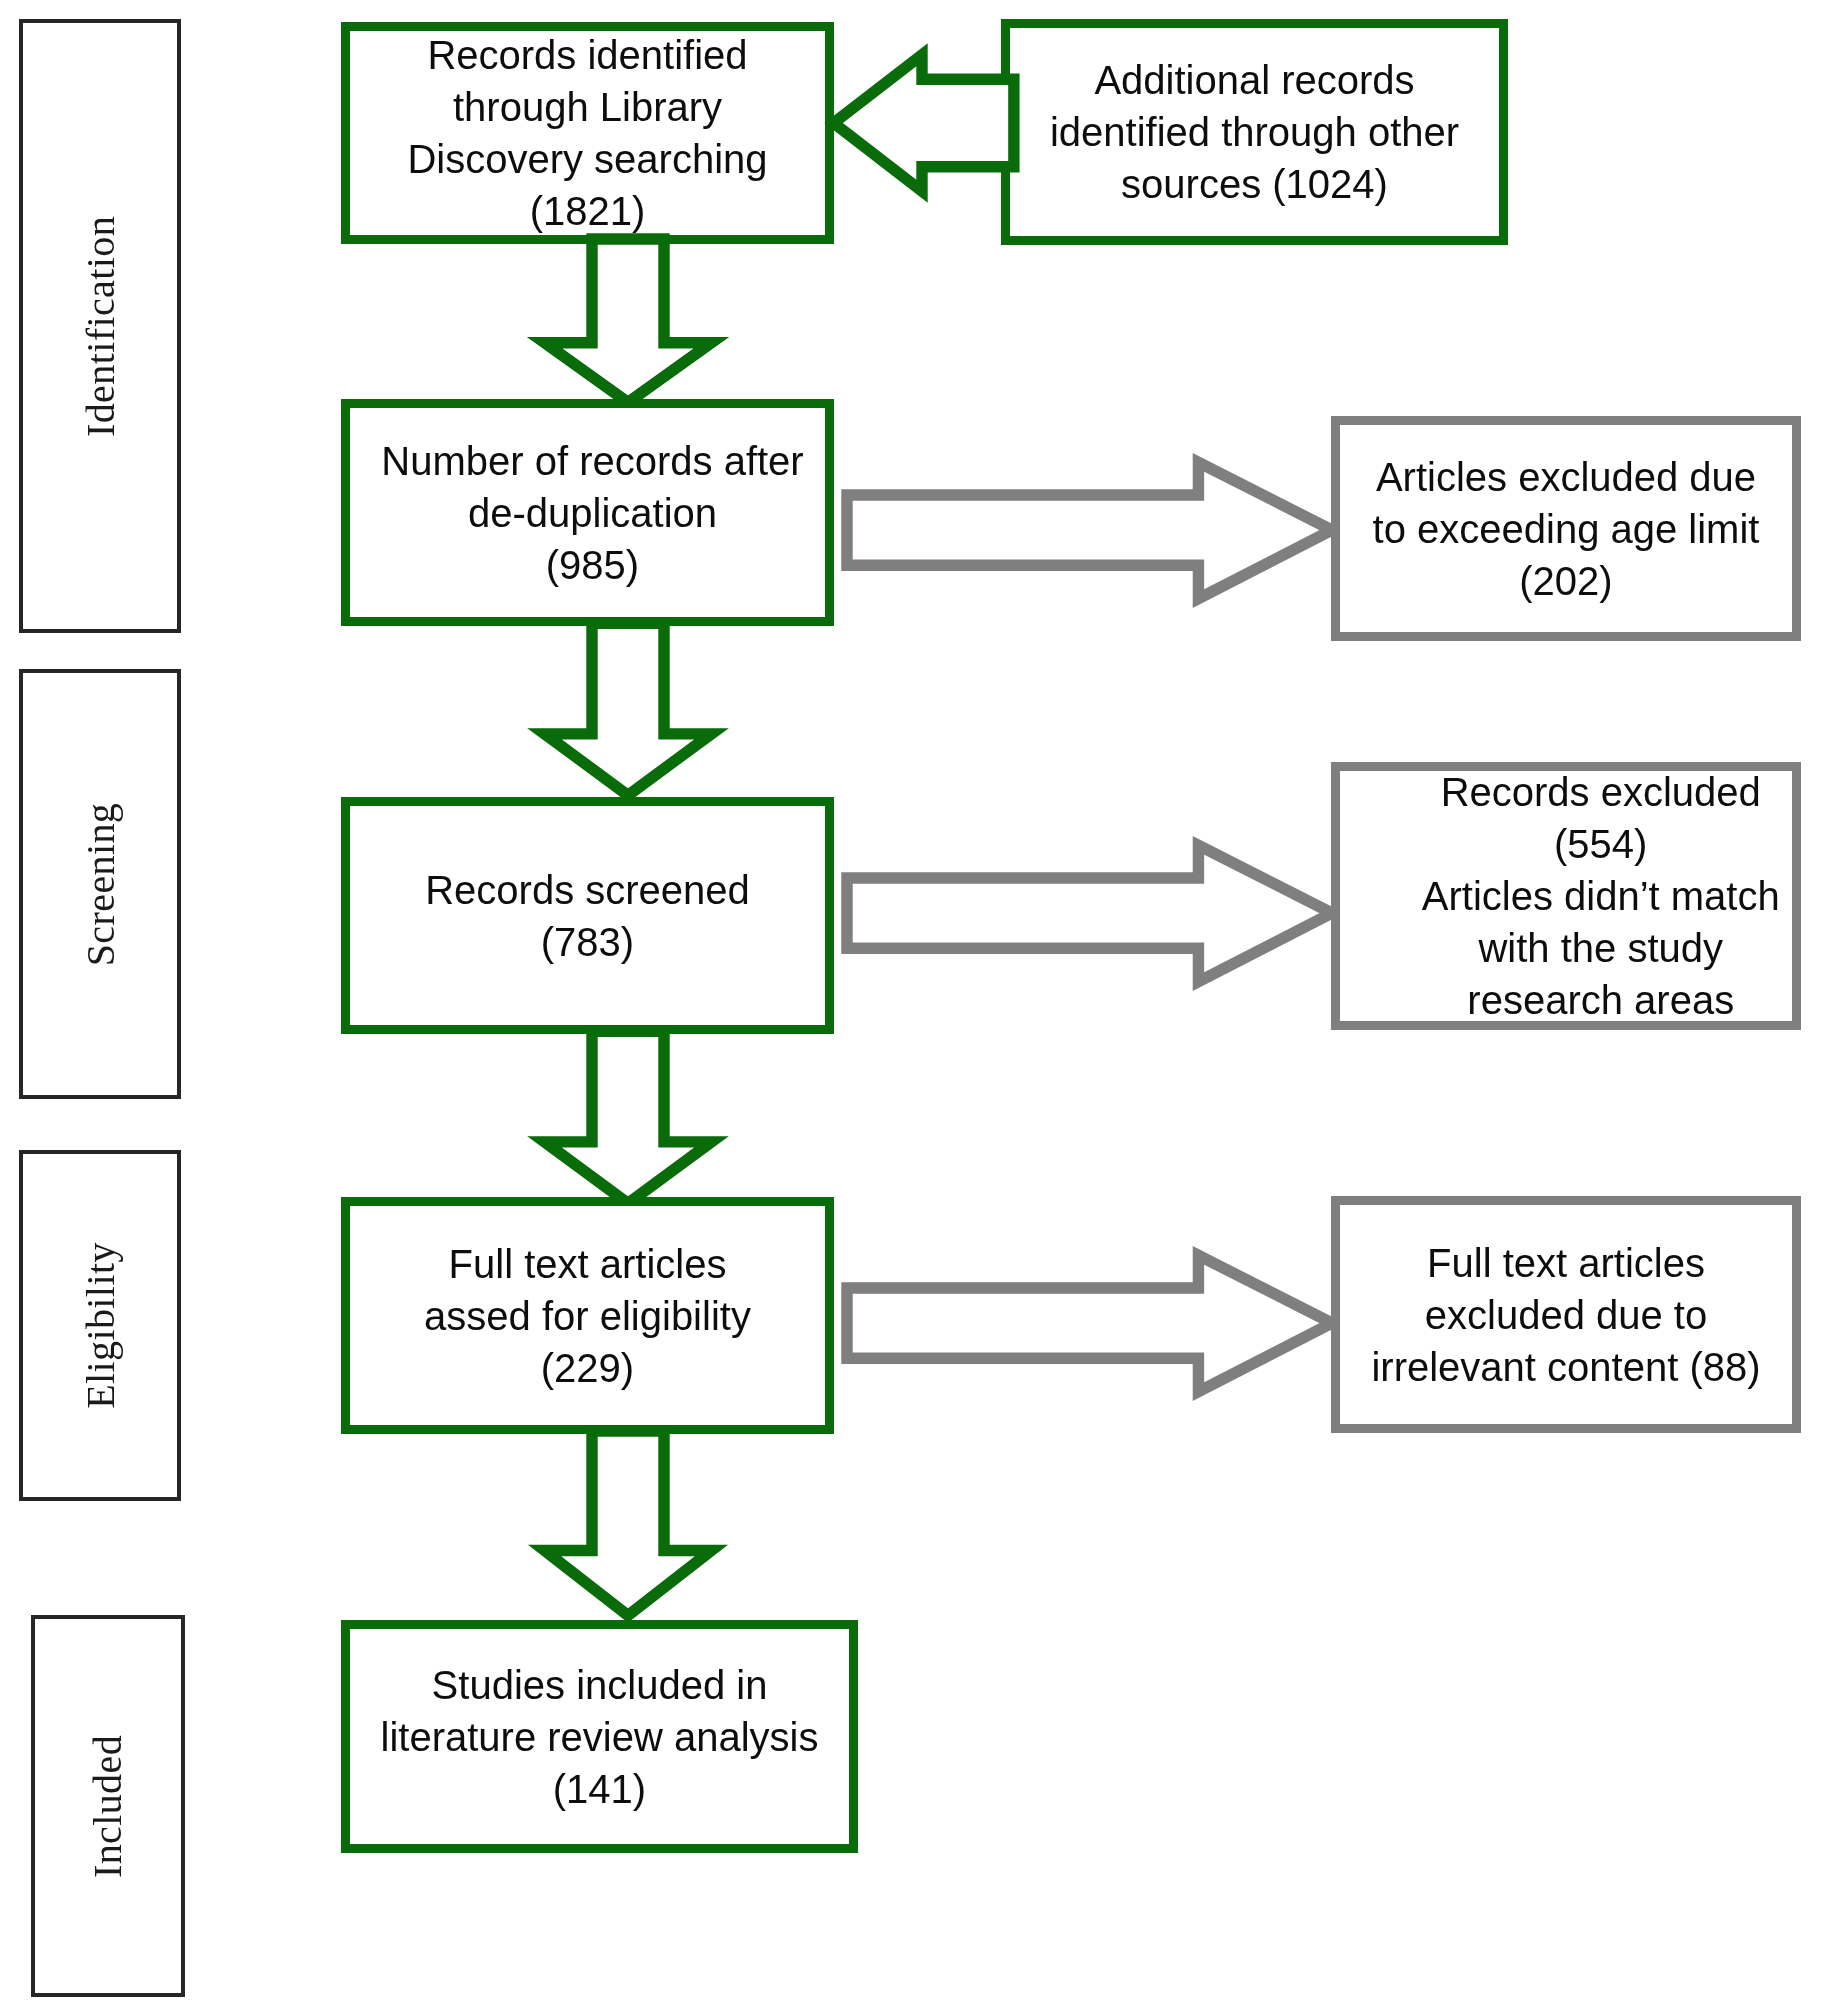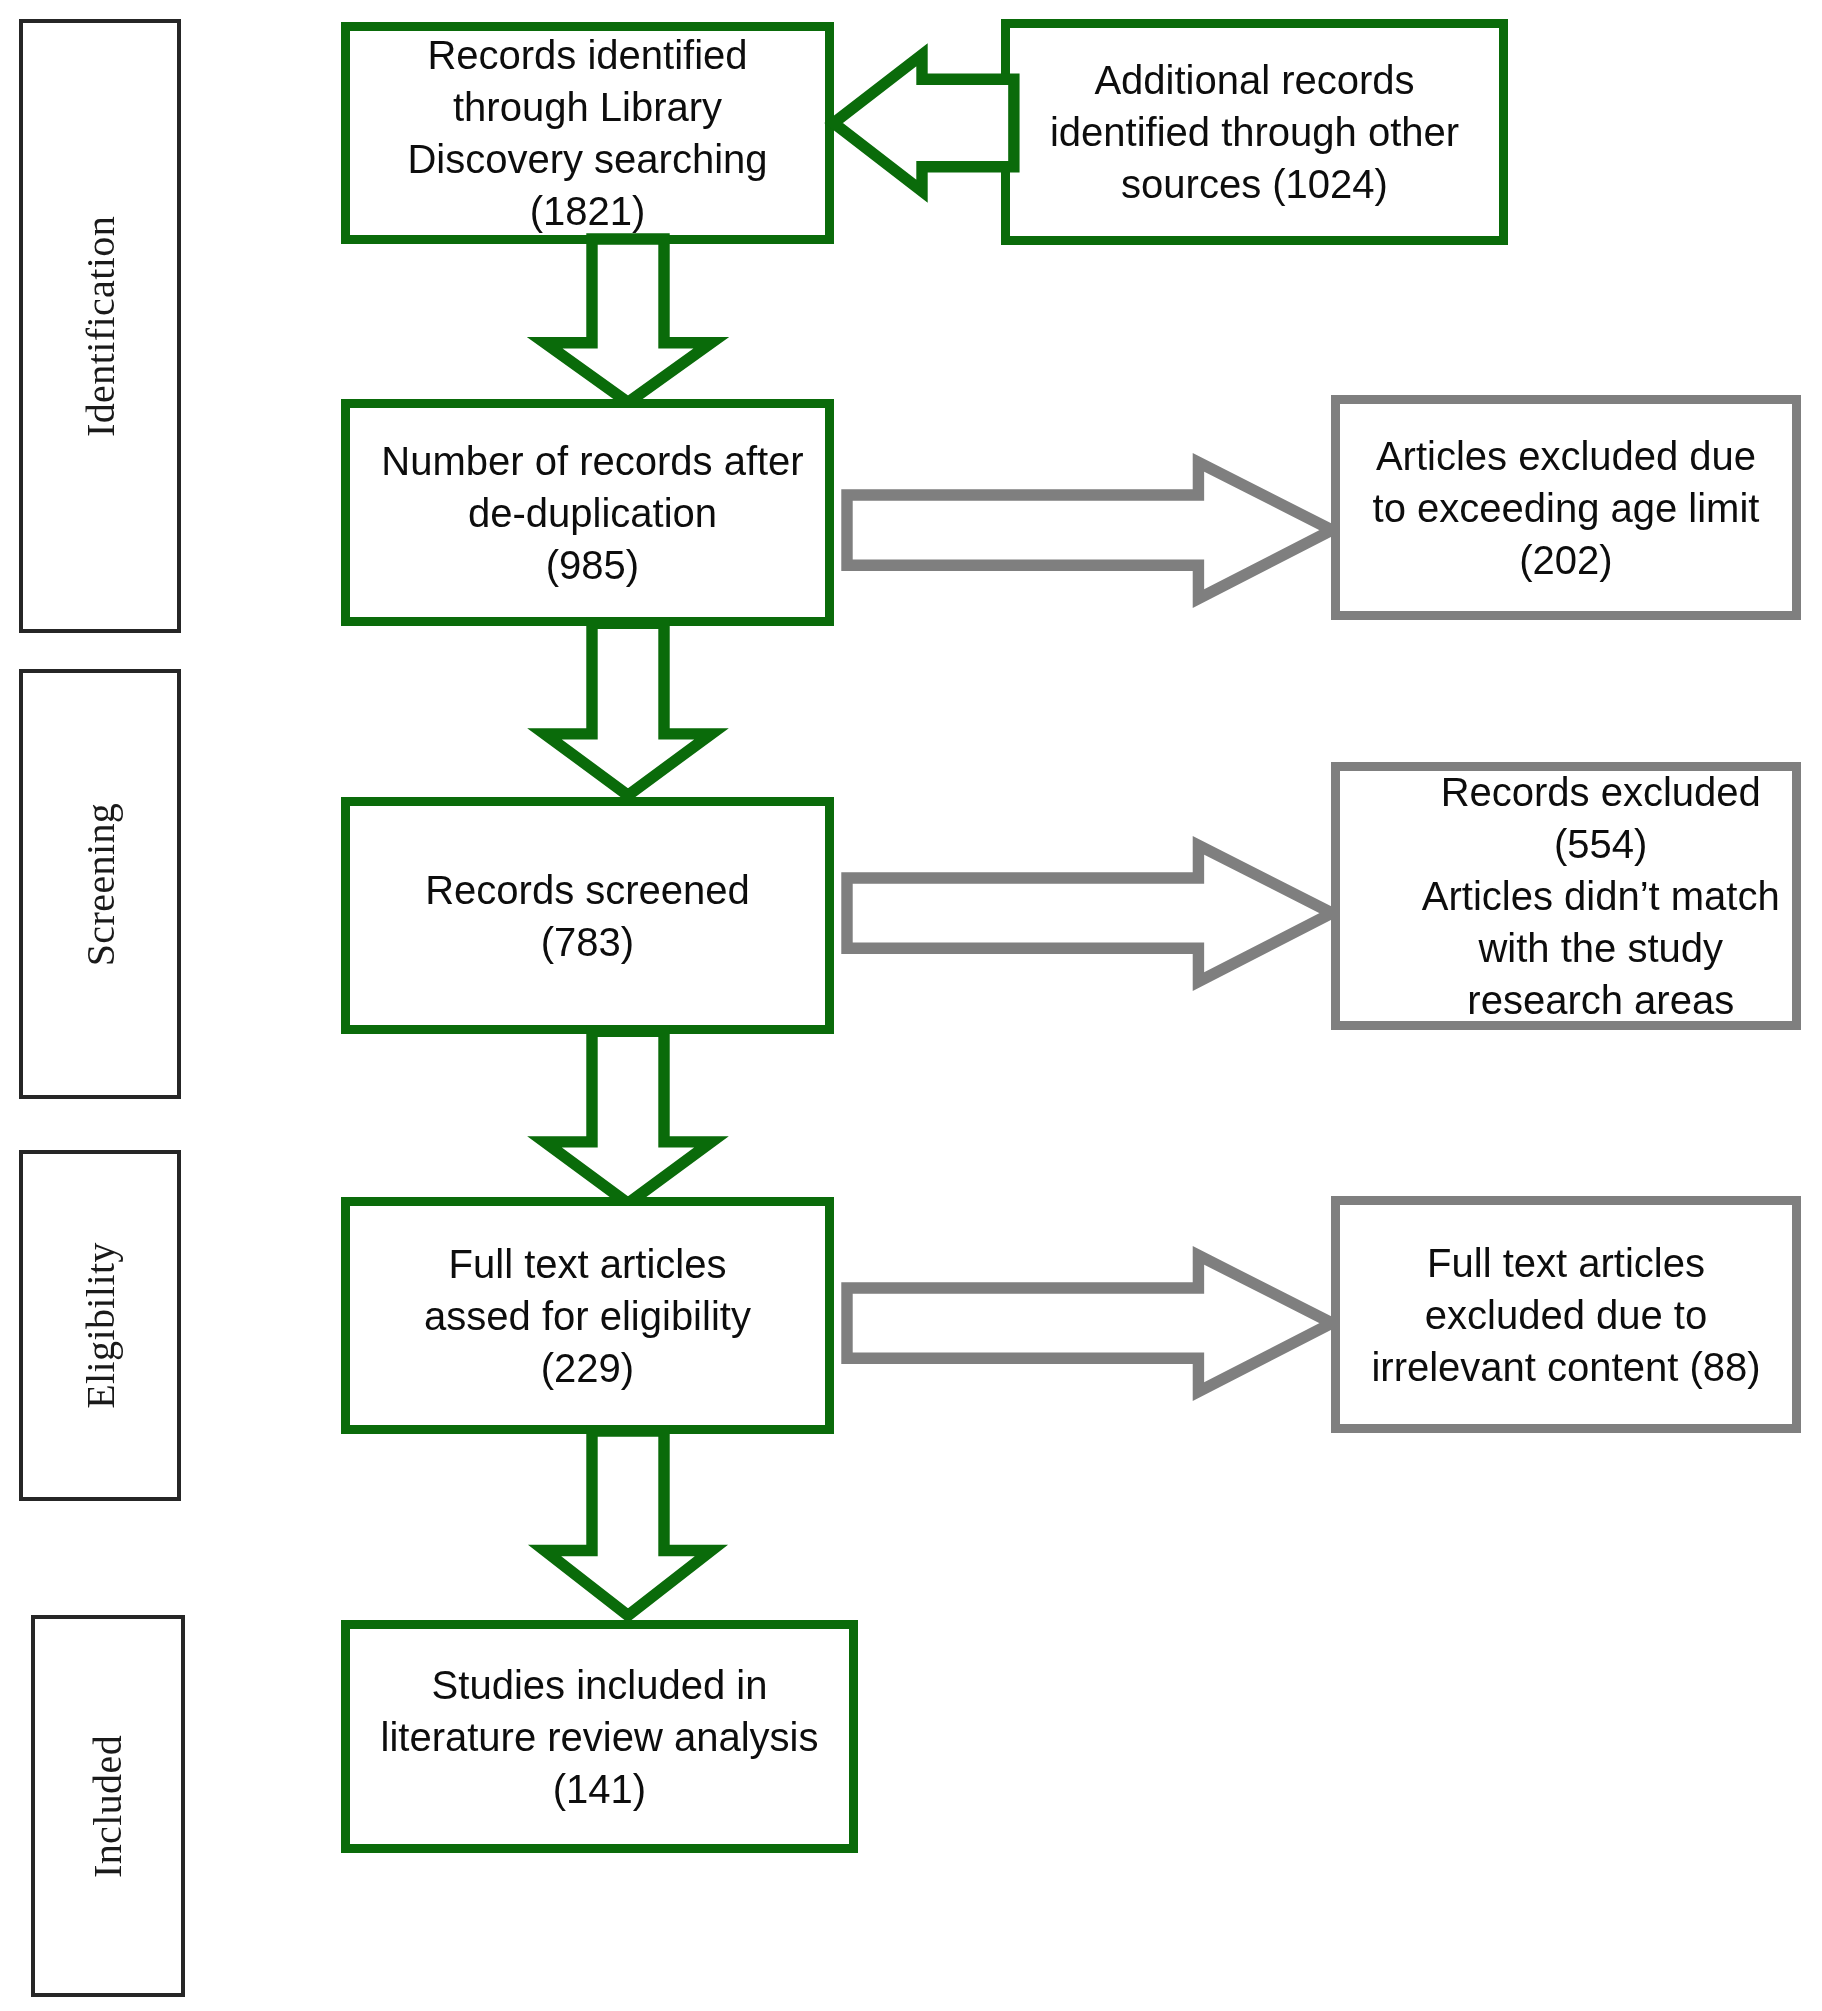--- a/index.html
+++ b/index.html
@@ -107,21 +107,21 @@
   <div class="flow-box green" style="left:341px; top:399px; width:493px; height:227px;padding-left:10px;">
     <span class="flow-text">Number of records after
 de-duplication
 (985)</span>
   </div>
 
   <svg class="arrow-svg" style="left:847px; top:458px;" width="492" height="145" viewBox="0 0 560 165">
     <polygon points="0,42 400,42 400,5 552,82 400,160 400,122 0,122" fill="#ffffff" stroke="#7f7f7f" stroke-width="13" stroke-linejoin="miter"></polygon>
   </svg>
 
-  <div class="flow-box gray" style="left:1331px; top:395px; width:470px; height:225px;">
+  <div class="flow-box gray" style="left:1331px; top:416px; width:470px; height:225px;">
     <span class="flow-text">Articles excluded due
 to exceeding age limit
 (202)</span>
   </div>
 
   <svg class="arrow-svg" style="left:527px; top:623px;" width="202" height="176" viewBox="0 0 230 200">
     <polygon points="74,0 156,0 156,126 210,126 115,196 20,126 74,126" fill="#ffffff" stroke="#0a6b0a" stroke-width="13" stroke-linejoin="miter"></polygon>
   </svg>
 
   <div class="flow-box green" style="left:341px; top:797px; width:493px; height:237px;">

